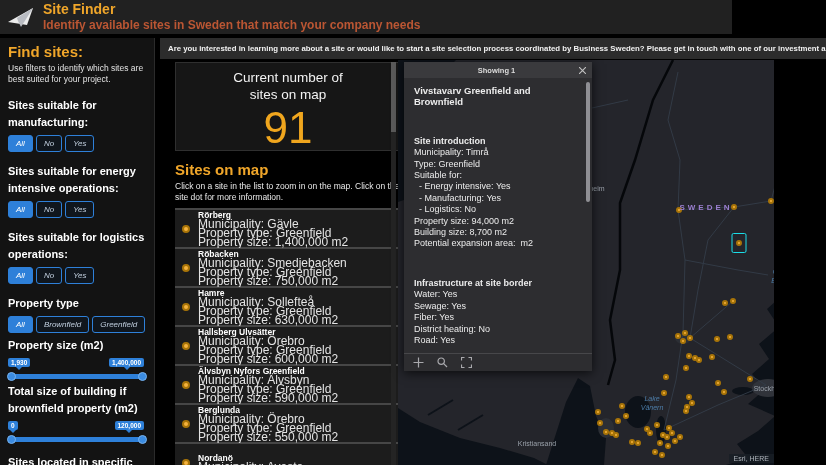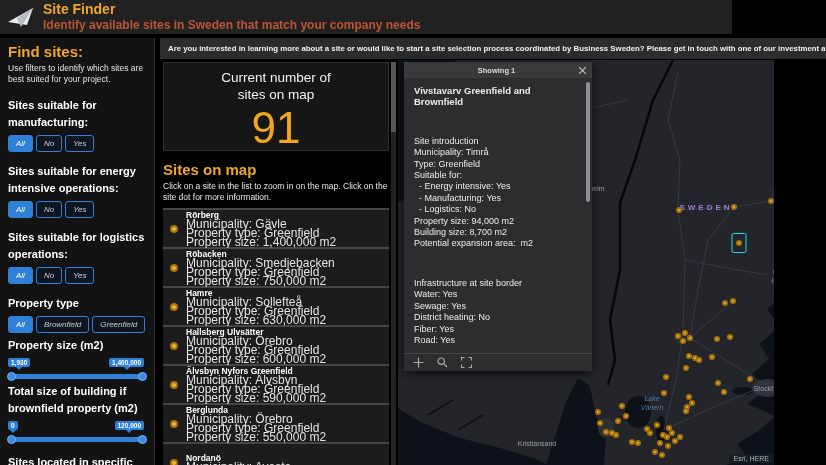--- a/index.html
+++ b/index.html
@@ -33,21 +33,21 @@
   .pill:after{ content:""; position:absolute; left:50%; bottom:-3px; margin-left:-3px; border:3px solid transparent; border-top-color:var(--blue); border-bottom:none; }
   .track{ position:relative; height:5px; background:var(--blue); border-radius:3px; margin-top:3px; }
   .handle{ position:absolute; top:-2px; width:9px; height:9px; border-radius:50%; background:#3b8ce2; border:1px solid #77b2ee; }
   .handle.min{ left:-1px; } .handle.max{ right:-1px; }
   .dd-group{ margin-top:12px; }
 
   
   .banner{ position:absolute; left:160px; top:38px; width:666px; height:21px; background:#2c2c2c; color:#f2f2f2; font-size:7.8px; font-weight:bold; line-height:21px; padding:0 8px; white-space:nowrap; overflow:hidden; }
 
   
-  .middle{ position:absolute; left:163px; top:62px; width:226px; height:403px; }
+  .middle{ position:absolute; left:175px; top:62px; width:226px; height:403px; }
   .counter-box{ height:89px; background:#161616; border:1px solid #2f2f2f; text-align:center; padding-top:7px; }
   .counter-title{ color:#f2f2f2; font-size:13.5px; line-height:1.25; }
   .counter-value{ color:#F0A61E; font-size:44px; line-height:46px; margin-top:1px; }
   .list-heading{ color:var(--yellow); font-size:15px; font-weight:bold; margin-top:10px; }
   .list-desc{ color:#e8e8e8; font-size:8.5px; line-height:1.3; margin-top:3px; }
   .site-list{ margin-top:5px; height:264px; overflow:hidden; }
   .site-item{ height:39px; background:#1c1c1c; border-top:2px solid #464646; display:flex; align-items:center; cursor:pointer; }
   .site-dot{ flex:0 0 auto; width:8px; height:8px; border-radius:50%; background:var(--dotfill); border:2px solid var(--dotborder); margin:0 8px 0 7px; }
   .site-text{ overflow:hidden; }
   .site-name{ font-size:8.5px; font-weight:bold; color:#fff; line-height:10px; }
@@ -68,21 +68,21 @@
   .map-label.water{ color:#4D7DA8; font-size:7px; font-style:italic; line-height:8.5px; }
   .attribution{ position:absolute; right:0; bottom:2px; background:rgba(25,30,38,.85); color:#adb3ba; font-size:7px; padding:1px 5px; }
 
   
   .popup{ position:absolute; left:404px; top:62px; width:188px; height:309px; box-shadow:0 2px 10px rgba(0,0,0,.7); }
   .pp-titlebar{ height:16px; background:#3a3a3d; display:flex; align-items:center; }
   .pp-showing{ flex:1; text-align:center; font-size:7.5px; font-weight:bold; color:#ddd; padding-left:14px; }
   .pp-close{ width:14px; margin-right:3px; cursor:pointer; display:flex; align-items:center; justify-content:center; }
   .pp-body{ position:relative; height:275px; background:#2d2d30; color:#ececec; font-size:9px; line-height:11.4px; padding:7px 12px 0 10px; overflow:hidden; }
   .pp-title{ font-size:9.5px; font-weight:bold; margin-bottom:11px; }
-  .pp-head{ font-weight:normal; margin-top:28px; }
+  .pp-head{ font-weight:bold; margin-top:28px; }
   .pp-line{ white-space:pre-wrap; }
   .pp-scroll{ position:absolute; right:2px; top:4px; width:4px; height:120px; background:#8f8f94; border-radius:2px; cursor:grab; }
   .pp-footer{ height:18px; background:#2d2d30; border-top:1px solid #47474a; display:flex; align-items:center; gap:13px; padding-left:9px; }
   .pp-footer .ficon{ cursor:pointer; display:flex; }
 </style>
 </head>
 <body>
 
 <div class="header">
   <svg class="logo" width="28" height="24" viewBox="0 0 28 24">
@@ -369,22 +369,22 @@
         <div class="pp-line">Suitable for:</div>
         <div class="pp-line">  - Energy intensive: Yes</div>
         <div class="pp-line">  - Manufacturing: Yes</div>
         <div class="pp-line">  - Logistics: No</div>
         <div class="pp-line">Property size: 94,000 m2</div>
         <div class="pp-line">Building size: 8,700 m2</div>
         <div class="pp-line">Potential expansion area:  m2</div>
         <div class="pp-head">Infrastructure at site border</div>
         <div class="pp-line">Water: Yes</div>
         <div class="pp-line">Sewage: Yes</div>
+        <div class="pp-line">Fiber: Yes</div>
         <div class="pp-line">District heating: No</div>
-        <div class="pp-line">Fiber: Yes</div>
         <div class="pp-line">Road: Yes</div>
         <div class="pp-head">Infrastructure around site</div>
         <div class="pp-line">Airport: 9 km</div>
         <div class="pp-line">Seaport: 13 km</div>
       </div>
     <div class="pp-scroll"></div>
   </div>
   <div class="pp-footer">
     <span class="ficon">
       <svg width="11" height="11" viewBox="0 0 11 11" stroke="#a9a9ad" stroke-width="1.2" fill="none">

